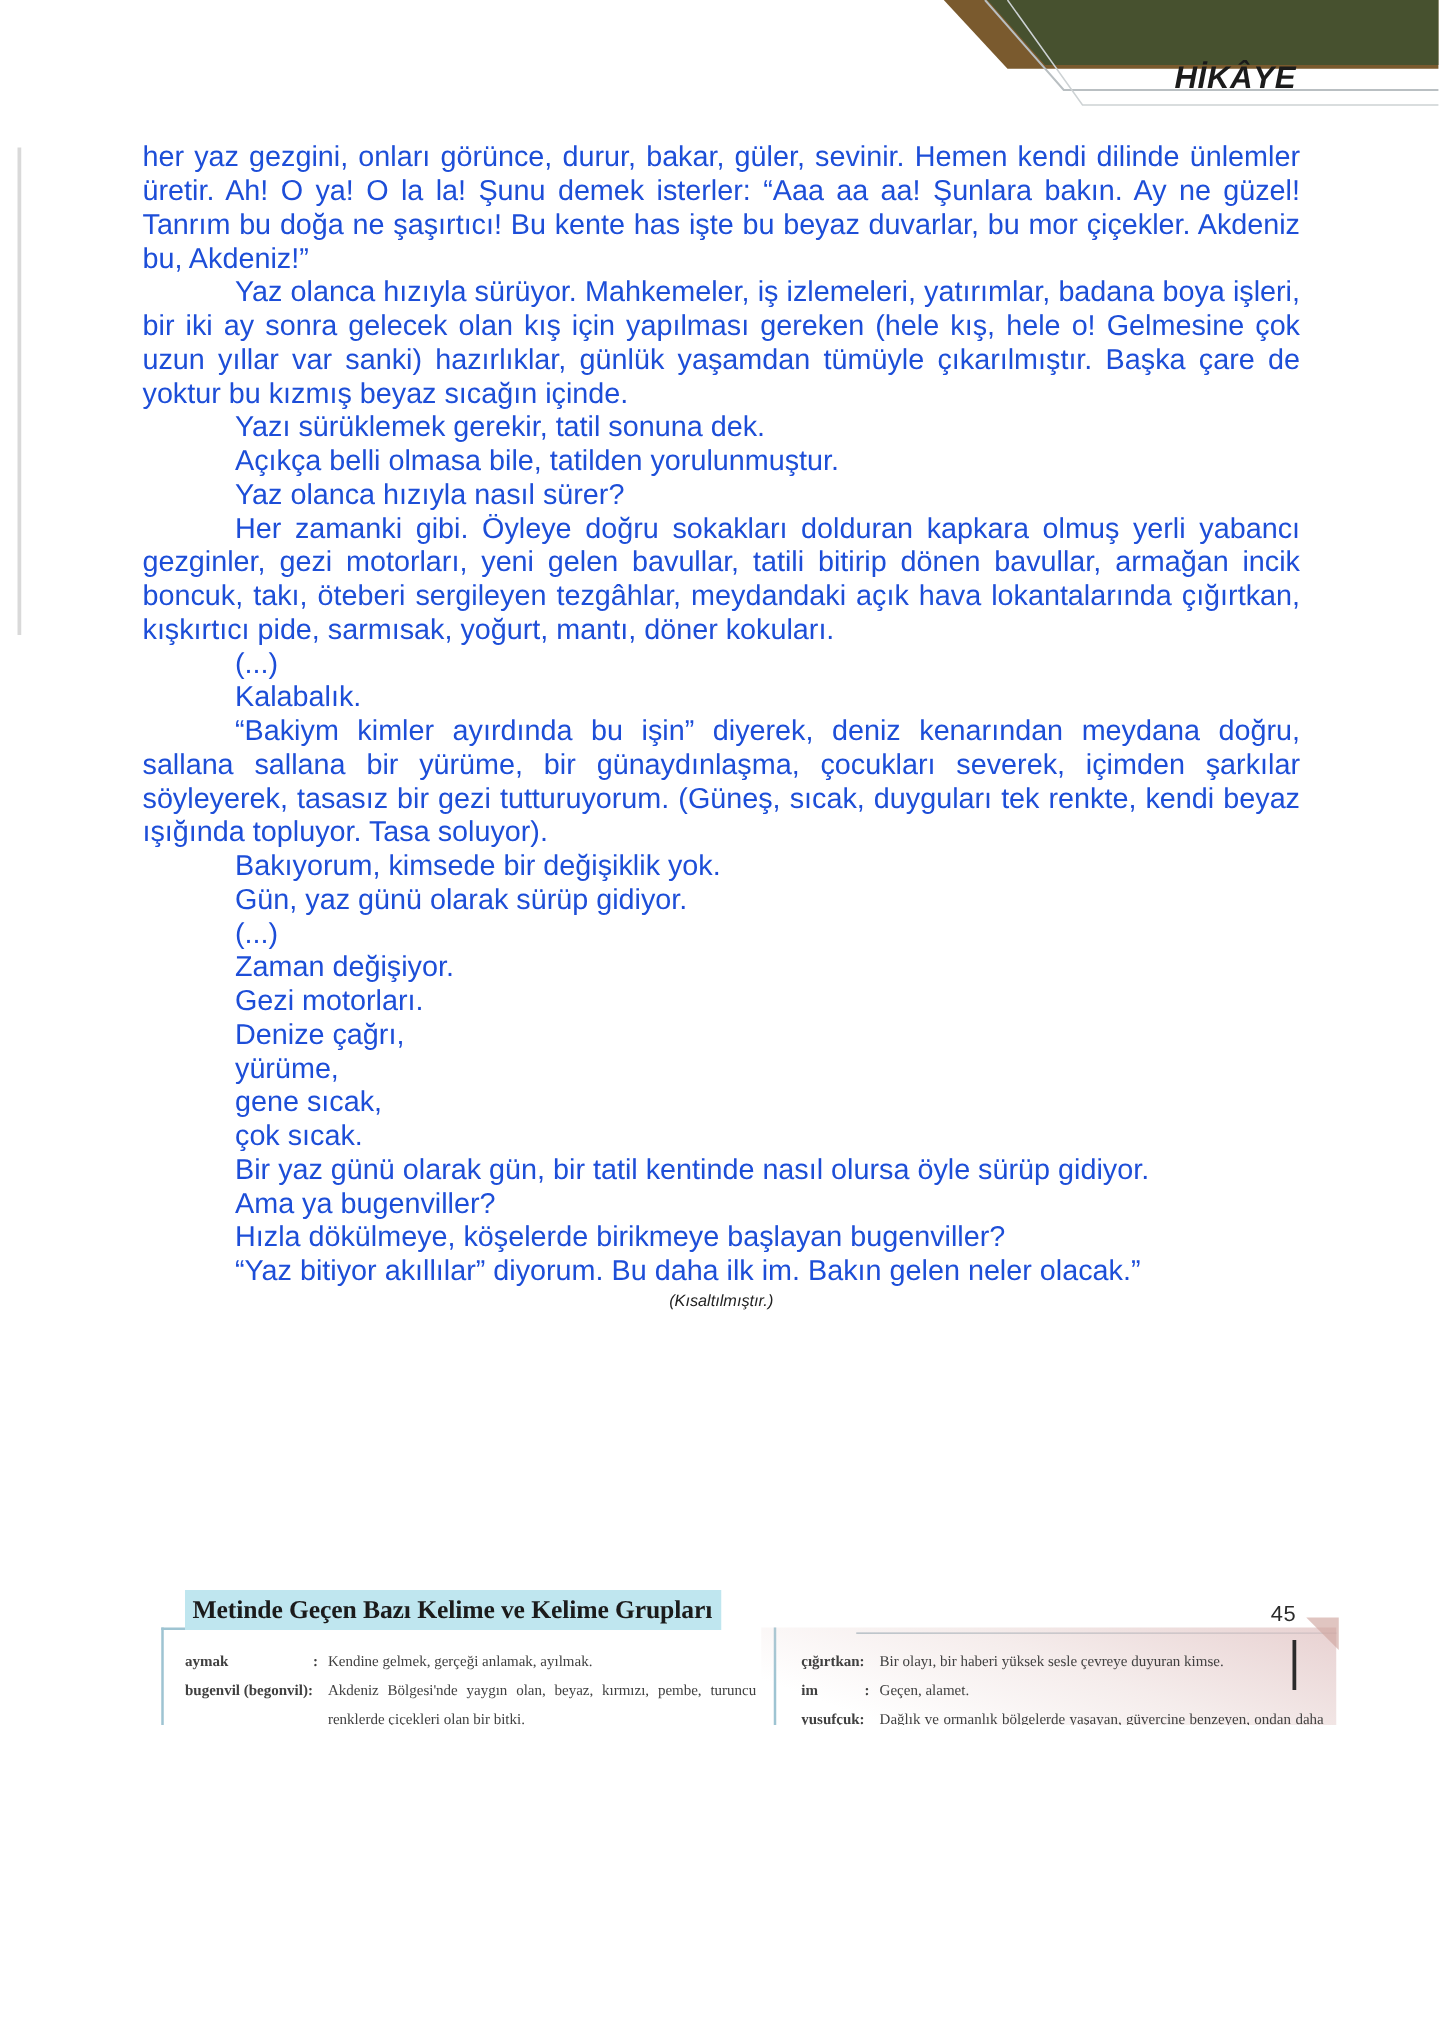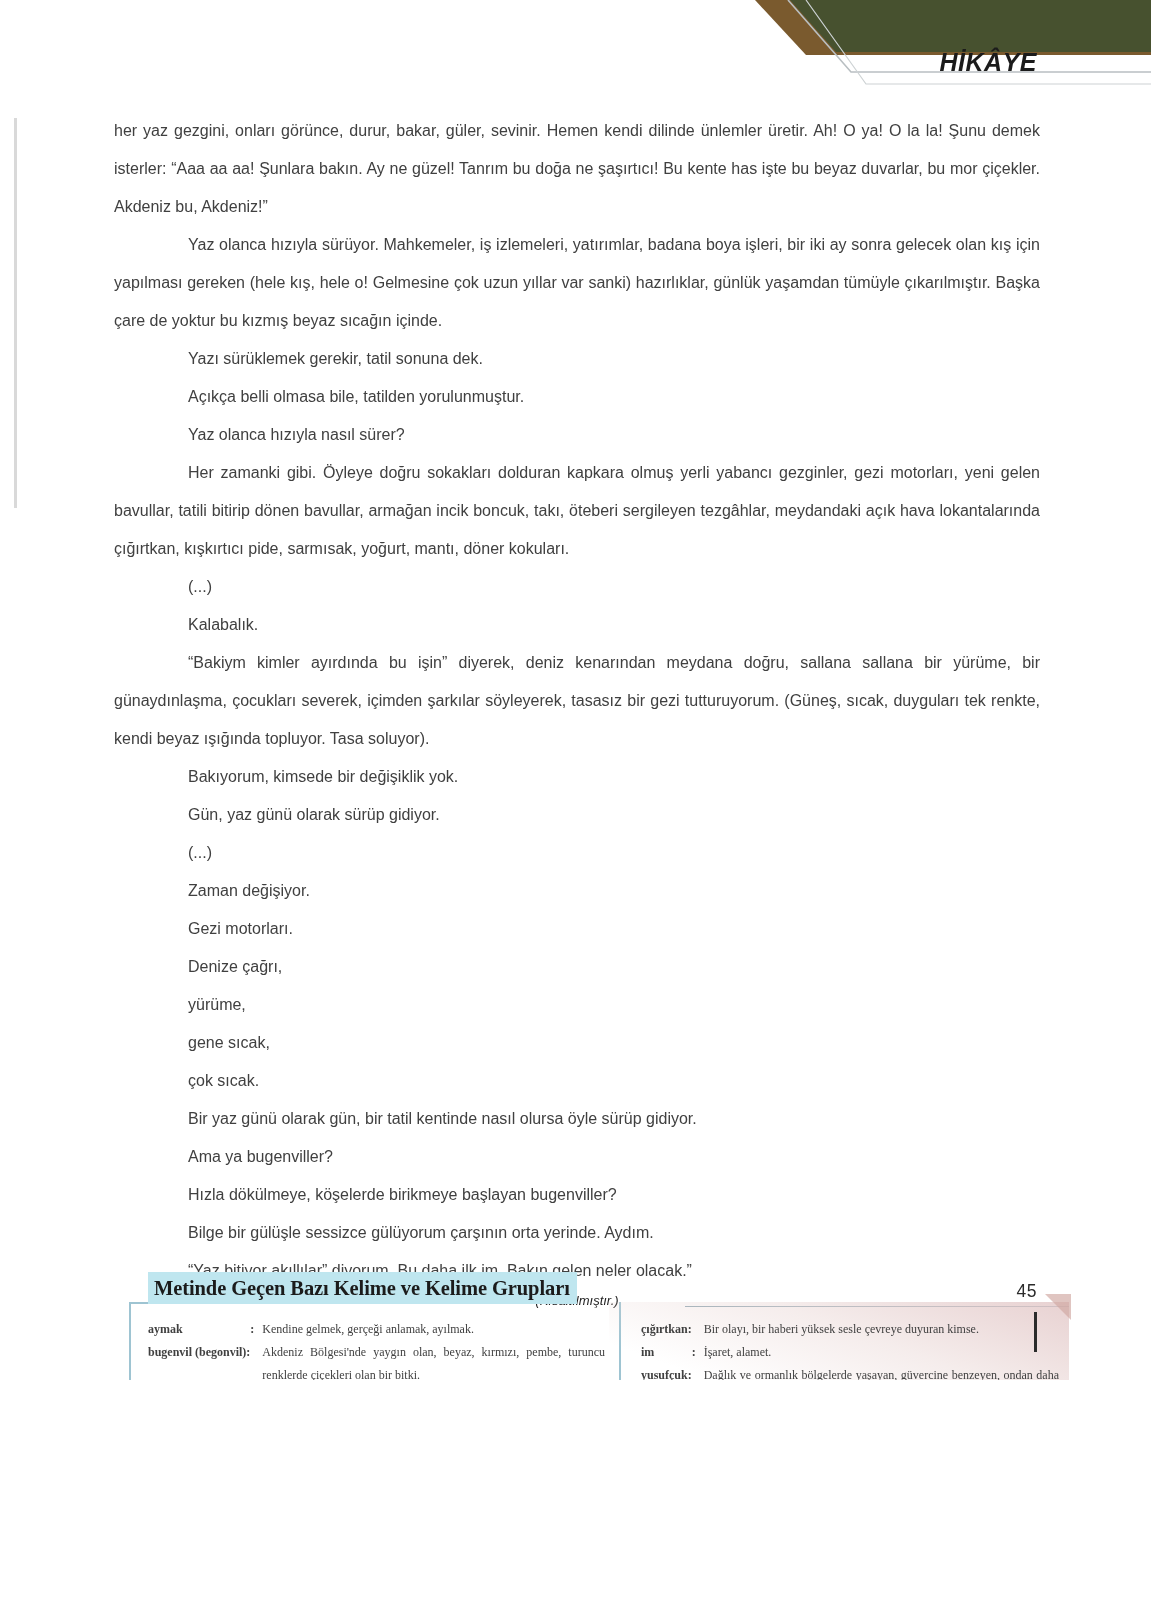--- a/index.html
+++ b/index.html
@@ -53,23 +53,23 @@
 
   
   .content {
     position: absolute;
     left: 114px;
     top: 112px;
     width: 926px;
   }
   p.t {
     margin: 0 0 0 0;
-    font-size: 16px;
-    line-height: 38px;
-    color: #404040;
+    font-size: 23px;
+    line-height: 27px;
+    color: #1d4ed8;
     text-align: justify;
     font-weight: 400;
   }
   p.just { text-align: justify; }
   p.left { text-align: left; }
   p.ind { text-indent: 74px; }
 
   .sig {
     margin-top: 18px;
     text-align: right;
@@ -252,21 +252,20 @@
         <p class="t left ind">(...)</p>
         <p class="t left ind">Zaman değişiyor.</p>
         <p class="t left ind">Gezi motorları.</p>
         <p class="t left ind">Denize çağrı,</p>
         <p class="t left ind">yürüme,</p>
         <p class="t left ind">gene sıcak,</p>
         <p class="t left ind">çok sıcak.</p>
         <p class="t left ind">Bir yaz günü olarak gün, bir tatil kentinde nasıl olursa öyle sürüp gidiyor.</p>
         <p class="t left ind">Ama ya bugenviller?</p>
         <p class="t left ind">Hızla dökülmeye, köşelerde birikmeye başlayan bugenviller?</p>
-        <p class="t left ind">Bilge bir gülüşle sessizce gülüyorum çarşının orta yerinde. Aydım.</p>
         <p class="t left ind">“Yaz bitiyor akıllılar” diyorum. Bu daha ilk im. Bakın gelen neler olacak.”</p>
       </div>
 
     <div class="sig-sub">(Kısaltılmıştır.)</div>
   </div>
 
   <div class="gloss">
     <div class="gloss-title">Metinde Geçen Bazı Kelime ve Kelime Grupları</div>
     <div class="gloss-rule"></div>
 
@@ -293,21 +292,21 @@
         <table class="gl">
           <tbody id="gl-right">
               <tr>
                 <td class="term">çığırtkan:</td>
                 <td class="colon"></td>
                 <td class="def">Bir olayı, bir haberi yüksek sesle çevreye duyuran kimse.</td>
               </tr>
               <tr>
                 <td class="term">im</td>
                 <td class="colon">:</td>
-                <td class="def">İşaret, alamet.</td>
+                <td class="def">Geçen, alamet.</td>
               </tr>
               <tr>
                 <td class="term">yusufçuk:</td>
                 <td class="colon"></td>
                 <td class="def">Dağlık ve ormanlık bölgelerde yaşayan, güvercine benzeyen, ondan daha küçük kuş.</td>
               </tr>
             </tbody>
         </table>
       </div>
     </div>

